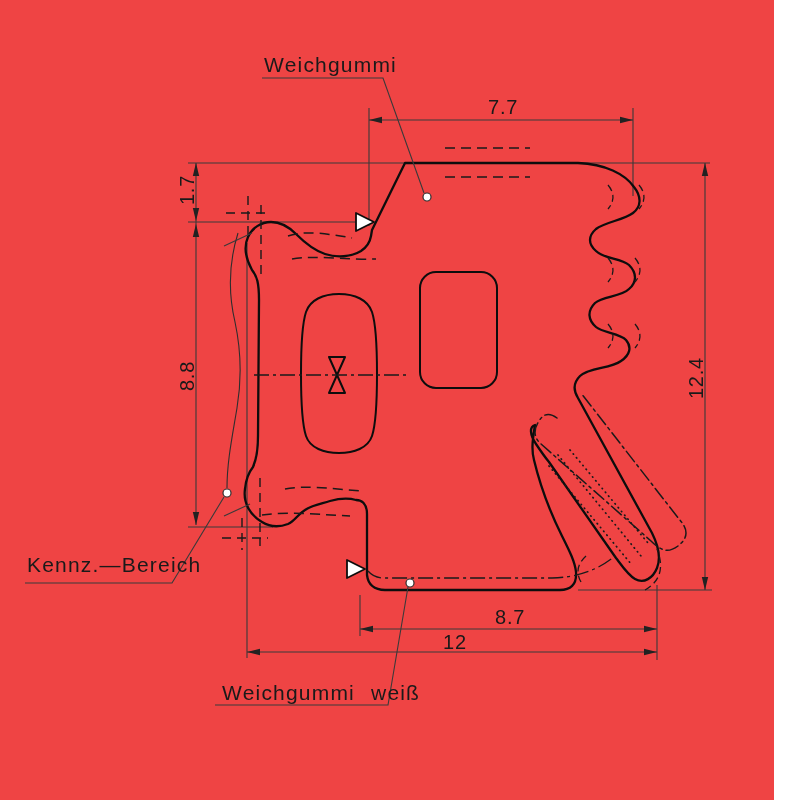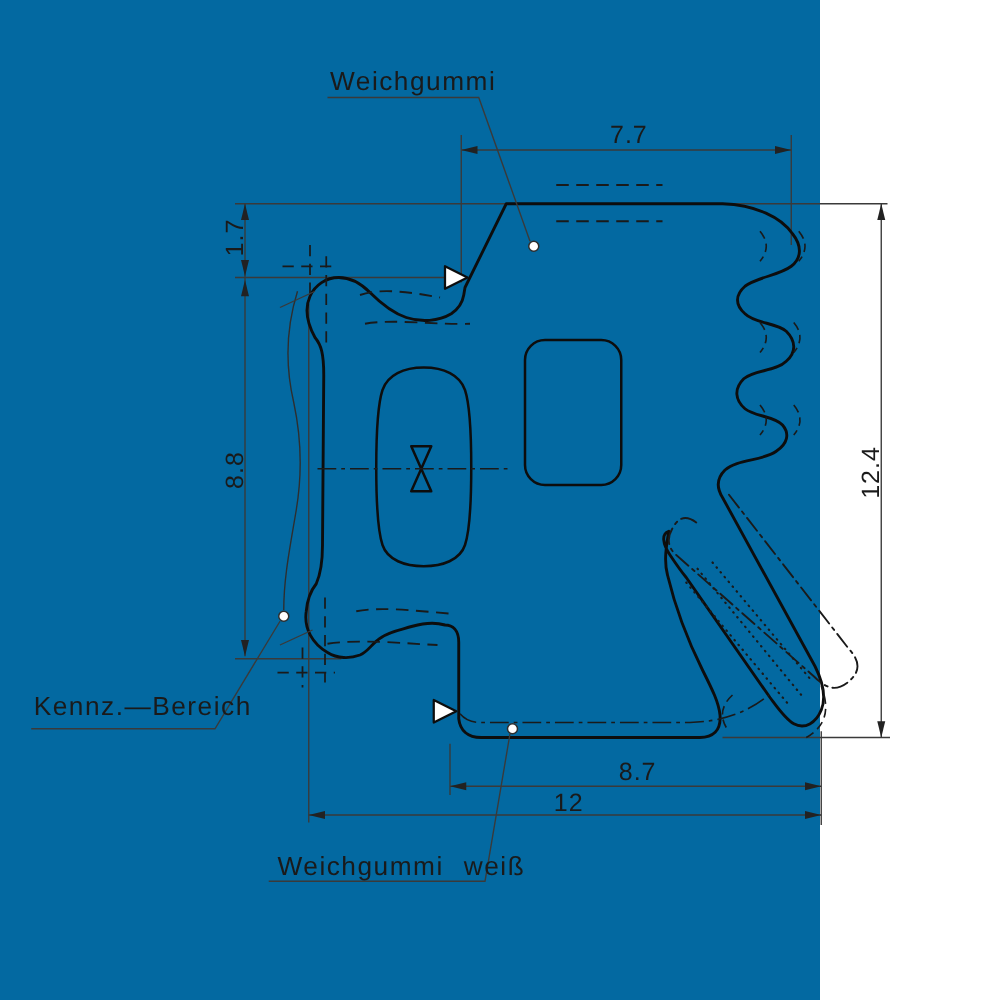--- a/index.html
+++ b/index.html
@@ -1,16 +1,16 @@
 <!DOCTYPE html>
 <html><head>
 <meta charset="utf-8">
 <style>
   html,body{margin:0;padding:0;background:#ffffff;}
-  .stage{width:656px;height:800px;position:relative;background:#0369a1;}
+  .stage{width:774px;height:800px;position:relative;background:#ef4444;}
   svg{display:block;}
   text{font-family:"Liberation Sans","DejaVu Sans",sans-serif;fill:#1a1a1a;}
   .lbl{font-size:21px;letter-spacing:1.2px;}
   .dim{font-size:20px;letter-spacing:0.8px;}
   .wide-ws{word-spacing:9px;}
   .outline{fill:none;stroke:#0d0d0d;stroke-width:2.3;stroke-linejoin:round;stroke-linecap:round;}
   .inner{fill:none;stroke:#0d0d0d;stroke-width:2;stroke-linejoin:round;}
   .thin{fill:none;stroke:#3a3a3a;stroke-width:1.1;}
   .hidden-dash{fill:none;stroke:#1a1a1a;stroke-width:1.5;stroke-dasharray:10 6;}
   .cross-dash{fill:none;stroke:#1a1a1a;stroke-width:1.4;stroke-dasharray:9 6;}

